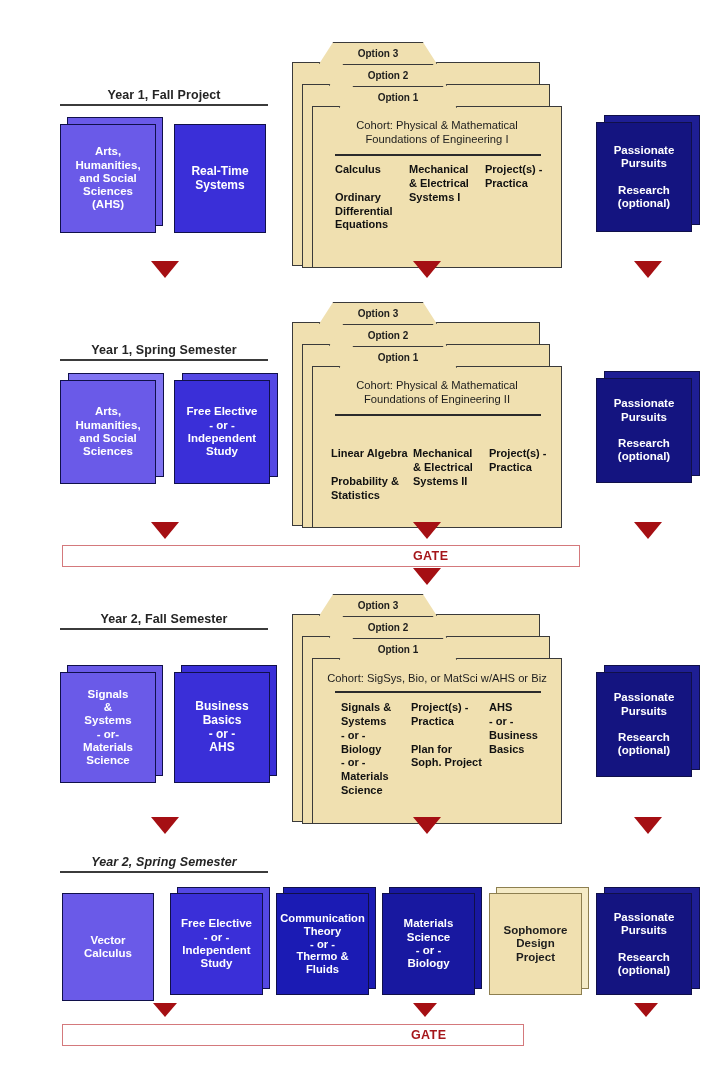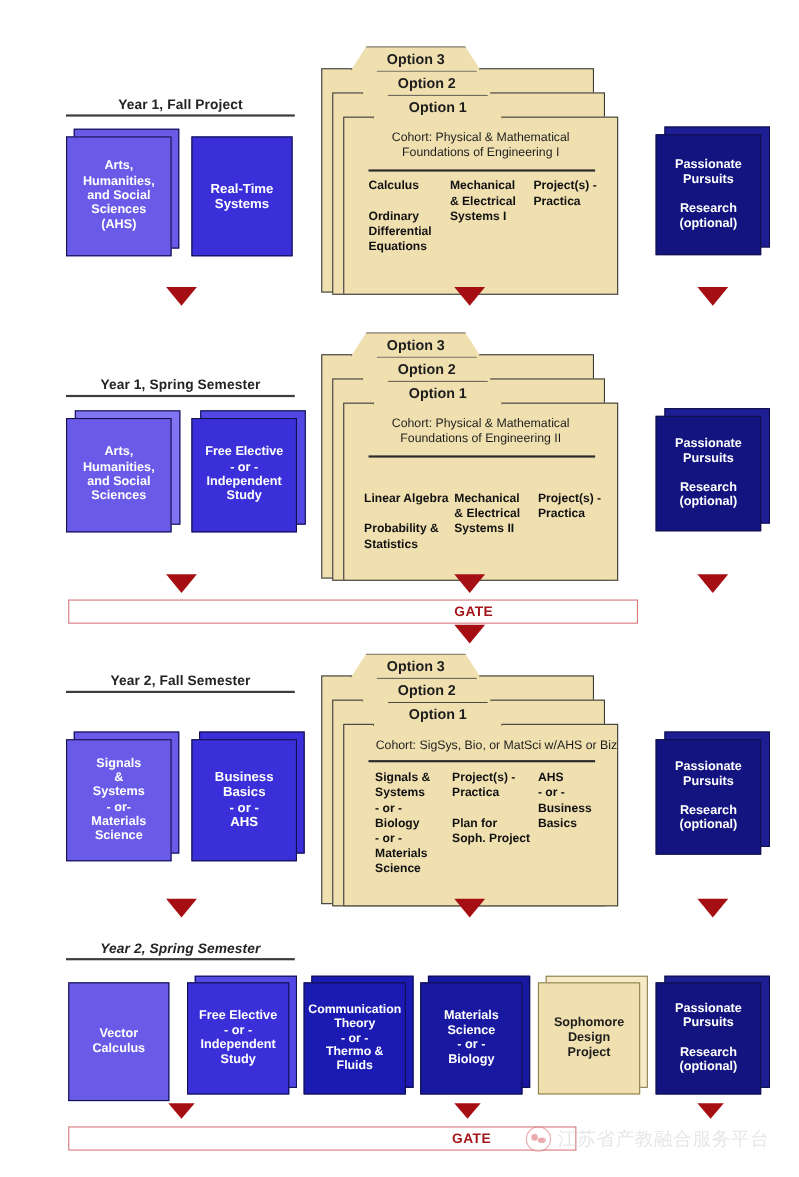--- a/index.html
+++ b/index.html
@@ -41,21 +41,21 @@
   
   .folderstack{position:absolute;}
   .fold{
     position:absolute;background:#f0e0b0;border:1.6px solid #3a3a3a;
     box-sizing:border-box;
   }
   .fold .tab{
     position:absolute;background:#f0e0b0;border:1.6px solid #3a3a3a;
     border-bottom:none;box-sizing:border-box;
     display:flex;align-items:center;justify-content:center;
-    font-size:13px;font-weight:bold;color:#1d1d1d;
+    font-size:10px;font-weight:bold;color:#1d1d1d;
   }
   .fold-body{position:absolute;left:0;top:0;width:100%;height:100%;}
   .fold-cohort{
     position:absolute;left:0;right:0;text-align:center;
     font-size:11.2px;color:#1d1d1d;line-height:1.28;font-weight:normal;
   }
   .fold-rule{position:absolute;height:1.6px;background:#2b2b2b;}
   .fold-cols{position:absolute;display:flex;}
   .fold-col{font-size:11px;font-weight:bold;color:#111;line-height:1.26;white-space:pre-line;}
 
@@ -297,21 +297,21 @@
     <div class="fold" style="left:10px;top:44px;width:248px;height:188px;">
       <div class="tab" style="left:26px;top:-21px;width:118px;height:22px;clip-path:polygon(12% 0,88% 0,100% 100%,0 100%);">
         <span>Option 2</span>
       </div>
     </div>
     <div class="fold" style="left:20px;top:66px;width:250px;height:166px;">
       <div class="tab" style="left:26px;top:-21px;width:118px;height:22px;clip-path:polygon(12% 0,88% 0,100% 100%,0 100%);">
         <span>Option 1</span>
       </div>
       <div class="fold-body">
-        <div class="fold-cohort" style="top:12px;white-space:pre-line;text-align:right;">Cohort:  SigSys, Bio, or MatSci w/AHS or Biz</div>
+        <div class="fold-cohort" style="top:12px;white-space:pre-line;">Cohort:  SigSys, Bio, or MatSci w/AHS or Biz</div>
         <div class="fold-rule" style="left:22px;width:206px;top:32px;"></div>
         <div class="fold-cols" style="left:28px;top:42px;width:214px;">
           <div class="fold-col" style="width:70px;">Signals &amp;
 Systems
 - or -
 Biology
 - or -
 Materials
 Science</div>
           <div class="fold-col" style="width:78px;">Project(s) -
@@ -407,18 +407,14 @@
   </div>
 
   <div class="arrow sm" style="left:153px;top:1003px;"></div>
   <div class="arrow sm" style="left:413px;top:1003px;"></div>
   <div class="arrow sm" style="left:634px;top:1003px;"></div>
 
   <div class="gate" style="left:62px;top:1024px;width:462px;height:22px;">
     <div class="lbl" style="left:348px;">GATE</div>
   </div>
 
-  <div class="wm" style="left:478px;top:1024px;">
-    <div class="logo"></div>
-    <div class="wtxt">江苏省产教融合服务平台</div>
-  </div>
 
 </div>
 
 </body></html>

